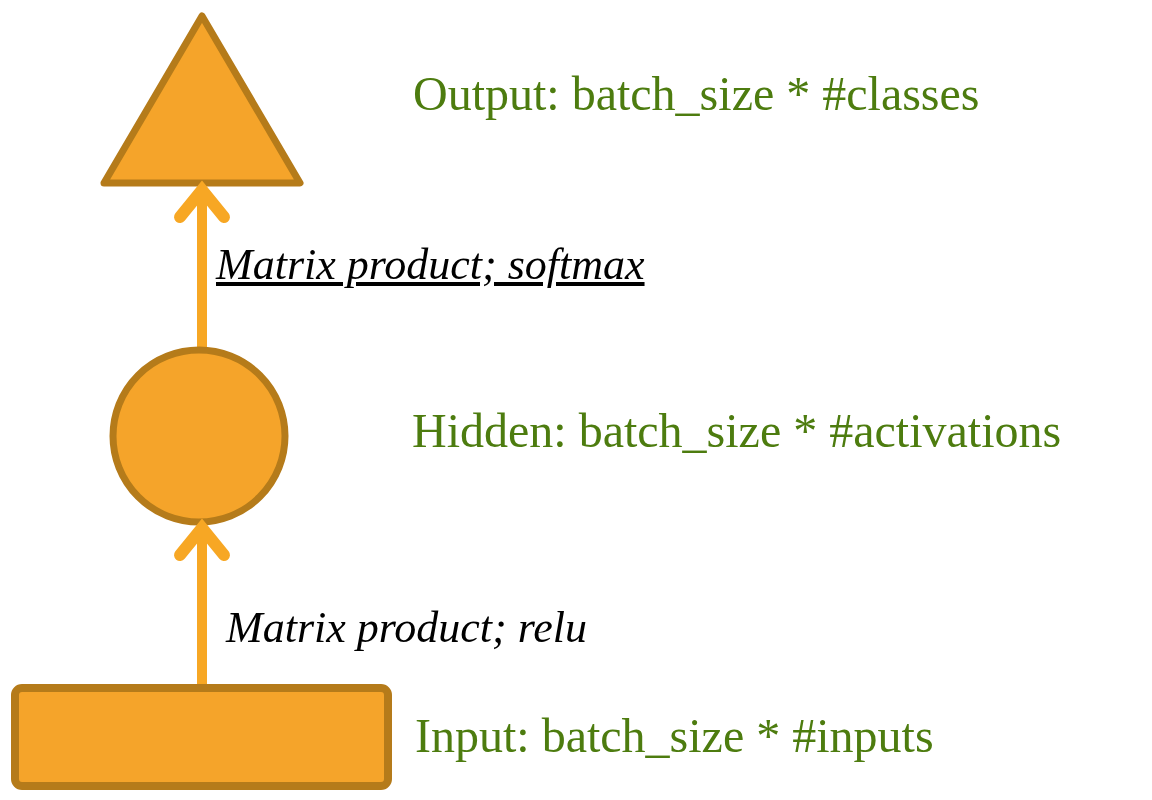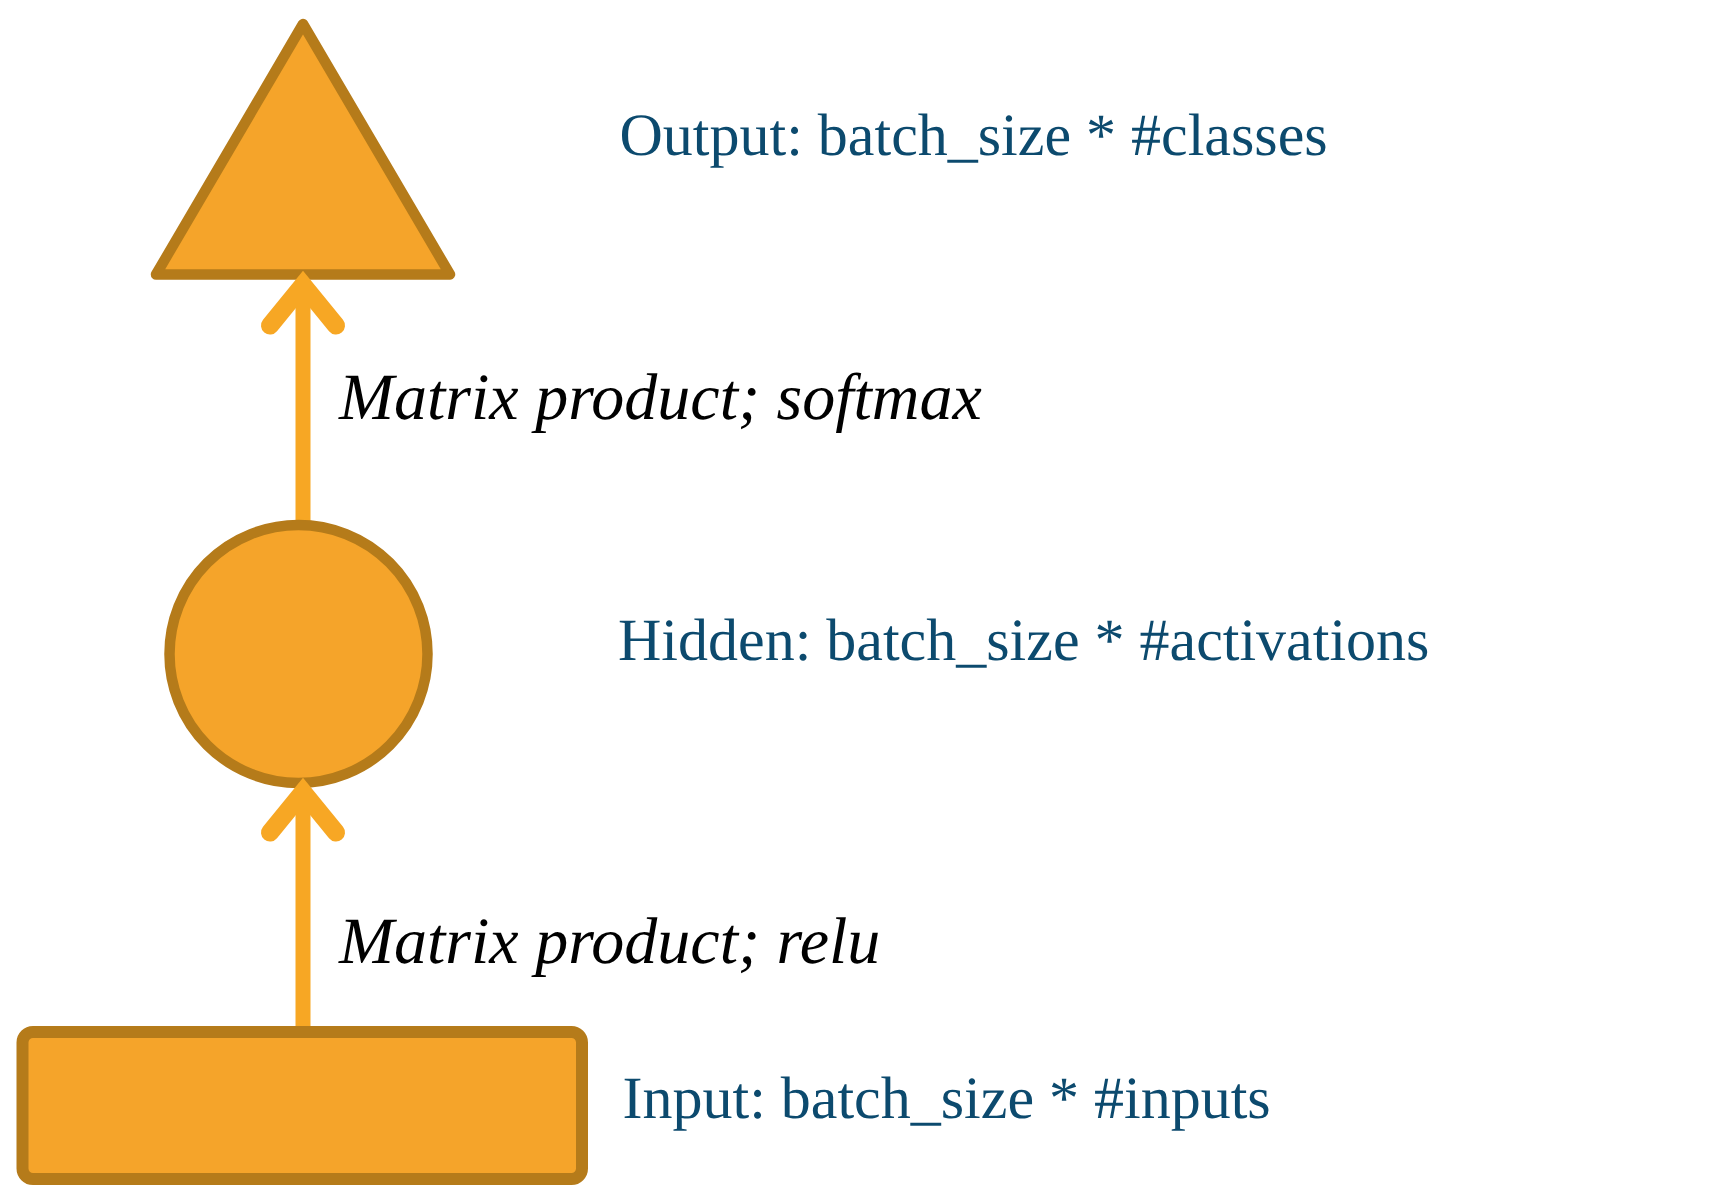--- a/index.html
+++ b/index.html
@@ -15,37 +15,37 @@
     overflow: hidden;
     font-family: "Liberation Serif", "DejaVu Serif", serif;
   }
   .diagram-svg {
     position: absolute;
     left: 0;
     top: 0;
   }
   .node-label {
     position: absolute;
-    font-size: 40px;
+    font-size: 48px;
     line-height: 1;
-    color: #0c4a6e;
+    color: #4d7c0f;
     white-space: nowrap;
   }
   .edge-label {
     position: absolute;
     font-size: 44px;
     line-height: 1;
     font-style: italic;
     color: #000000;
     white-space: nowrap;
   }
   .output-label { left: 413px; top: 70px; }
   .hidden-label { left: 412px; top: 407px; }
   .input-label  { left: 415px; top: 712px; }
-  .softmax-label { left: 226px; top: 243px; }
+  .softmax-label { left: 216px; top: 243px; text-decoration: underline; }
   .relu-label    { left: 226px; top: 564px; margin-top: 42px; }
 </style>
 </head>
 <body>
 
 <div class="diagram-container">
 
   <svg class="diagram-svg" width="1152" height="800" viewBox="0 0 1152 800">
 
     <polygon points="202,16 300,183 104,183" stroke-width="7" stroke-linejoin="round" fill="#F5A42A" stroke="#B57B1A"></polygon>

